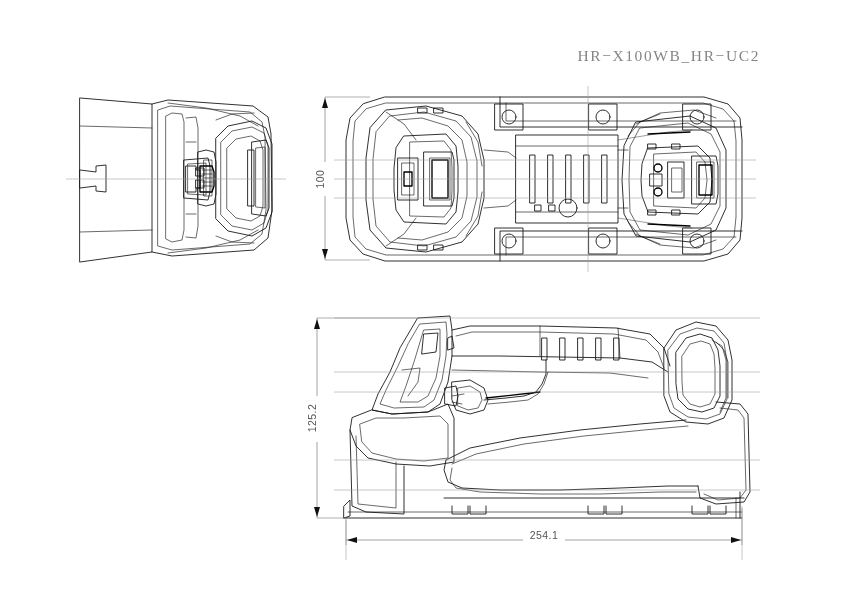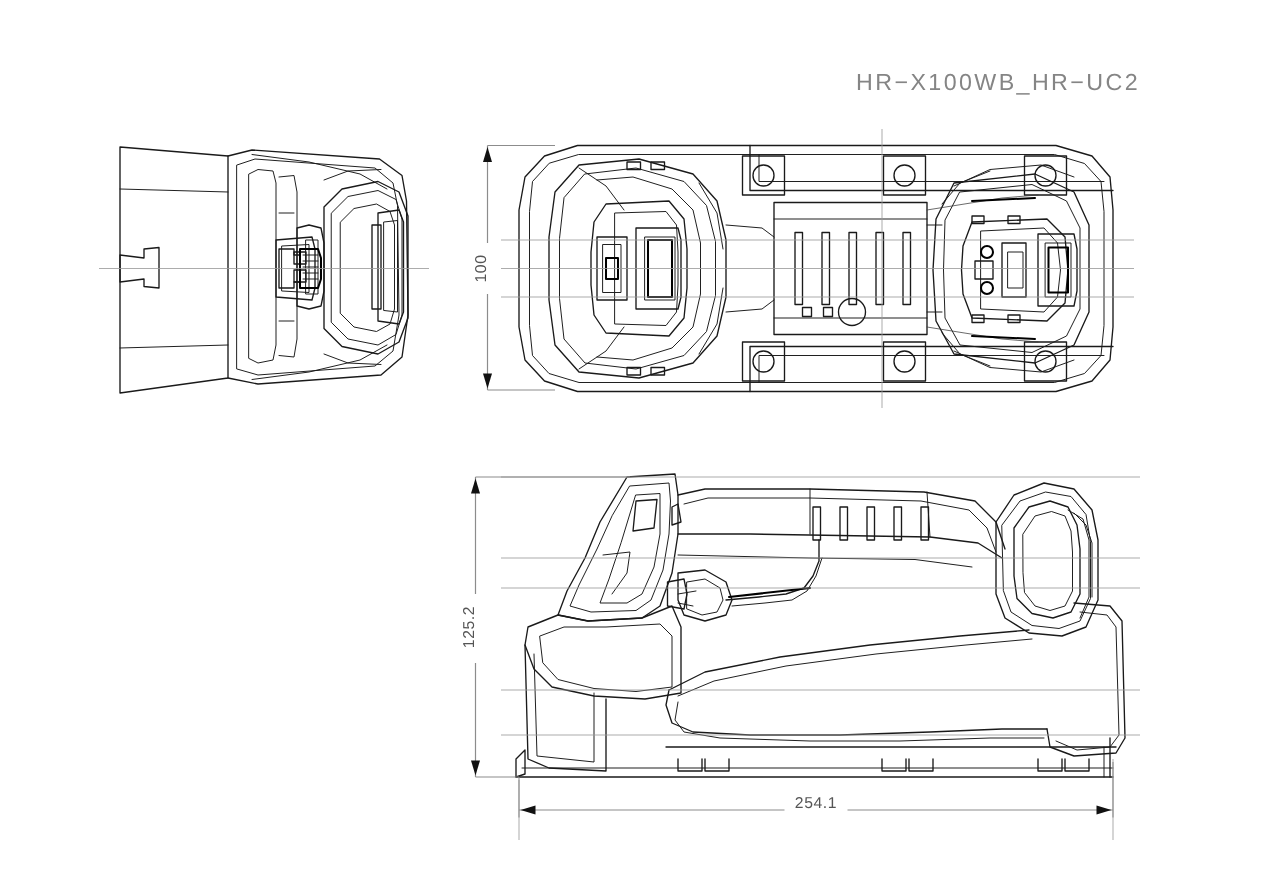--- a/index.html
+++ b/index.html
@@ -17,21 +17,21 @@
   #sheet {
     position: absolute;
     inset: 0;
     width: 842px;
     height: 595px;
   }
   .title-text {
     position: absolute;
     right: 82px;
     top: 47px;
-    font-family: Liberation Sans, sans-serif;
+    font-family: Liberation Serif, serif;
     font-size: 15.5px;
     letter-spacing: 1.6px;
     color: #858585;
     white-space: nowrap;
     user-select: none;
   }
   svg { display: block; }
   .ln   { fill: none; stroke: #1a1a1a; stroke-width: 0.9; stroke-linejoin: round; stroke-linecap: round; }
   .ln-t { fill: none; stroke: #1a1a1a; stroke-width: 0.65; stroke-linejoin: round; stroke-linecap: round; }
   .ln-h { fill: none; stroke: #3a3a3a; stroke-width: 0.5; stroke-linejoin: round; stroke-linecap: round; }

